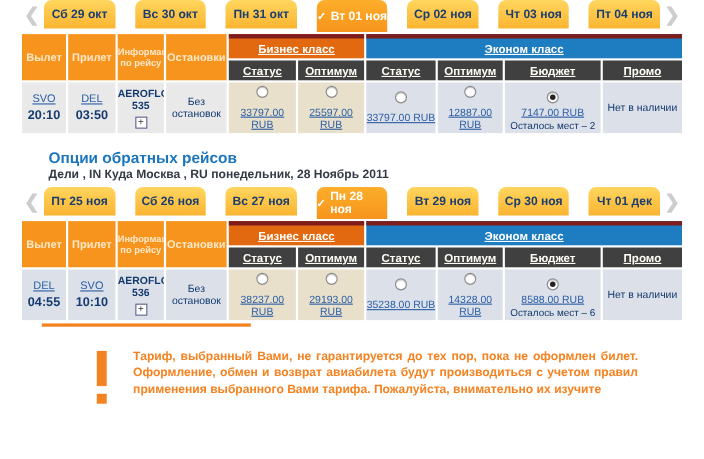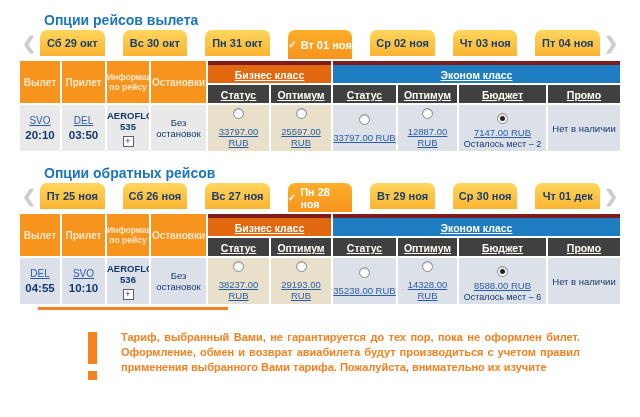--- a/index.html
+++ b/index.html
@@ -61,21 +61,20 @@
   .bang .dot { width:9px; height:9px; background:#F58220; margin-top:7px; }
   .warn { flex:1; margin-left:24px; color:#F58220; font-size:11px; font-weight:bold;
           line-height:15px; text-align:justify; }
 </style>
 </head>
 <body>
 
 <div class="page">
 
   <section class="flight-section s0">
-    <h2>Опции рейсов вылета</h2>
 
     <div class="tabbar">
       <span class="chev">❮</span>
       <div class="tabs">
         <div class="tab">
             <span>Сб 29 окт</span>
           </div>
         <div class="tab">
             <span>Вс 30 окт</span>
           </div>
@@ -168,20 +167,21 @@
         <td class="cell eco">
           <div class="na">Нет в наличии</div>
         </td>
       </tr>
     </tbody>
       </table>
   </section>
 
   <section class="flight-section s1">
     <h2>Опции обратных рейсов</h2>
+    <div class="route">Дели , IN Куда Москва , RU понедельник, 28 Ноябрь 2011</div>
 
     <div class="tabbar">
       <span class="chev">❮</span>
       <div class="tabs">
         <div class="tab">
             <span>Пт 25 ноя</span>
           </div>
         <div class="tab">
             <span>Сб 26 ноя</span>
           </div>

